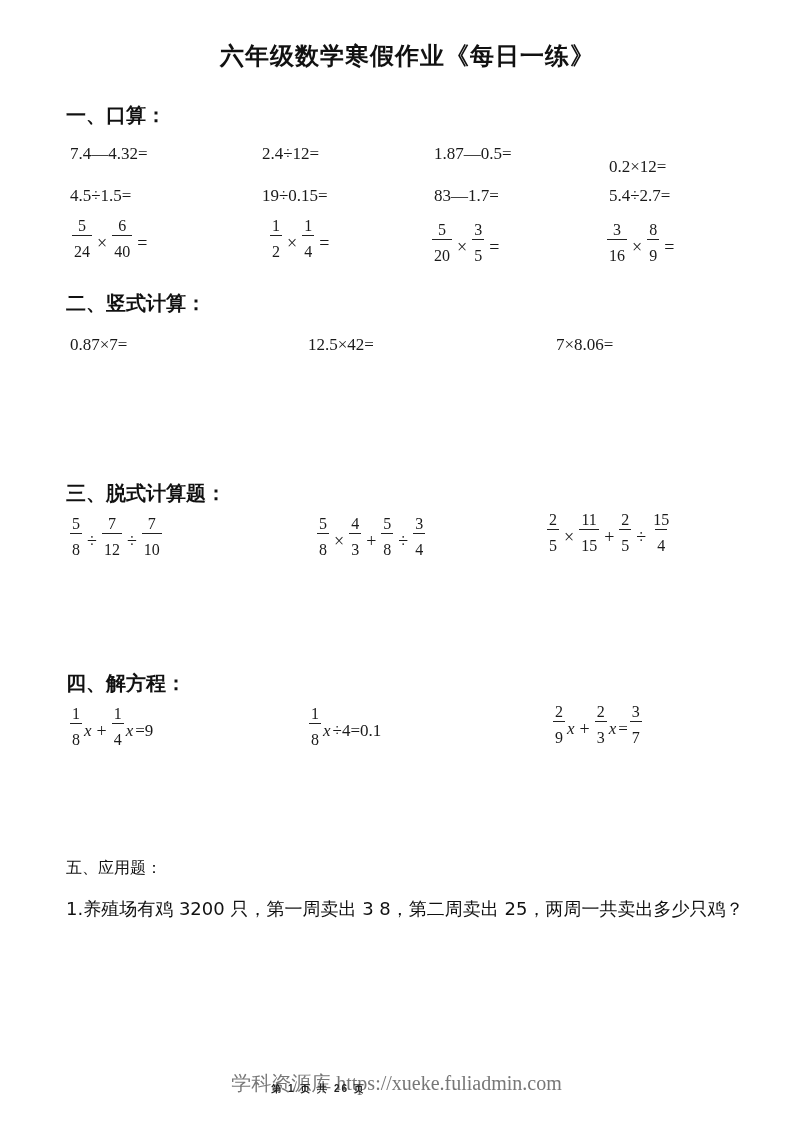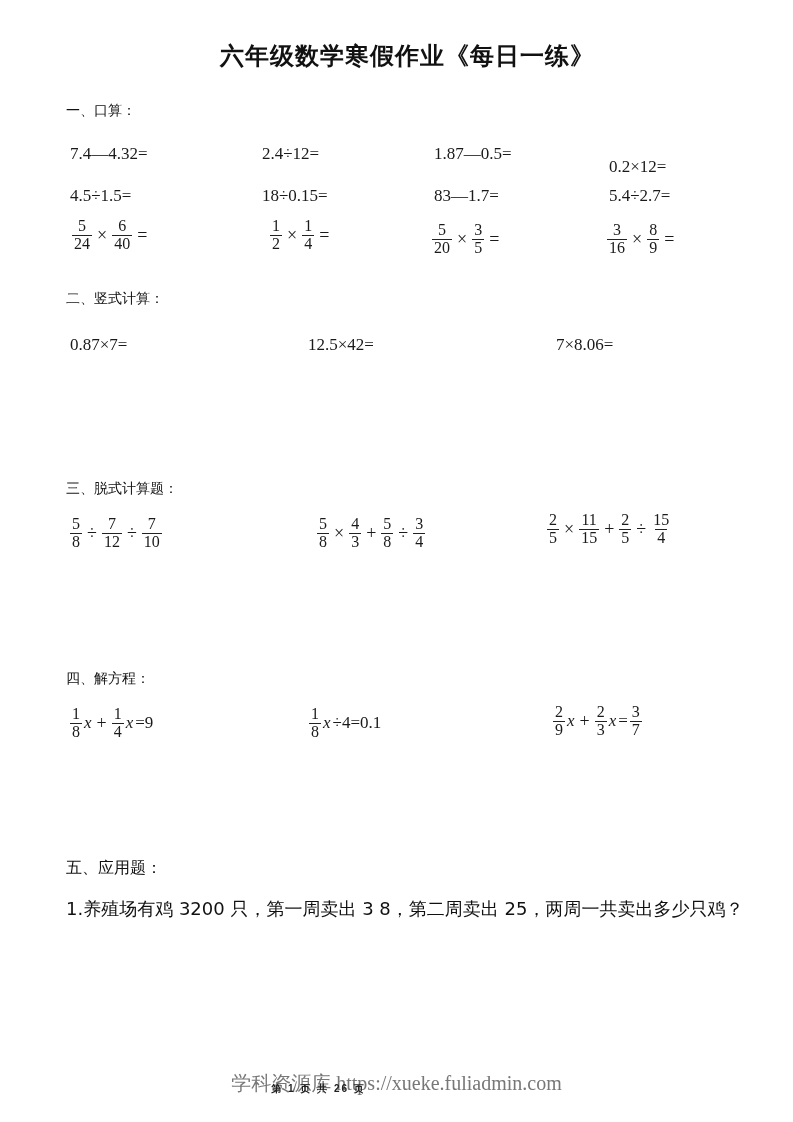--- a/index.html
+++ b/index.html
@@ -5,51 +5,51 @@
   html, body { margin: 0; padding: 0; }
   body {
     width: 793px; height: 1122px; background: #ffffff; position: relative; overflow: hidden;
     font-family: "DejaVu Serif", "Liberation Serif", serif; color: #1a1a1a;
   }
   .title {
     position: absolute; top: 40px; left: 11px; width: 793px; text-align: center;
     font-family: "DejaVu Sans", sans-serif; font-weight: bold; font-size: 24px; letter-spacing: 1px; color: #111;
   }
   .sec-head {
-    position: absolute; left: 66px; font-family: "DejaVu Sans", sans-serif; font-weight: normal; font-size: 14px; color: #111;
+    position: absolute; left: 66px; font-family: "DejaVu Sans", sans-serif; font-weight: bold; font-size: 20px; color: #111;
   }
   .sec-head.normal { font-weight: normal; font-size: 16px; }
   .item {
     position: absolute; font-size: 17px; white-space: nowrap; color: #1a1a1a;
     font-family: "Liberation Serif", "DejaVu Serif", serif;
   }
   .math { position: absolute; display: flex; align-items: center; font-size: 17px; white-space: nowrap;
     font-family: "Liberation Serif", "DejaVu Serif", serif; }
   .frac { display: inline-flex; flex-direction: column; align-items: center; margin: 0 2px; line-height: 1.05; }
   .frac .num { padding: 0 2px; font-size: 16px; }
-  .frac .den { padding: 0 2px; font-size: 16px; border-top: 1.3px solid #222; text-align: center; }
+  .frac .den { padding: 8px 2px; font-size: 16px; border-top: 1.3px solid #222; text-align: center; }
   .op { margin: 0 3px; font-size: 18px; }
   .var { font-style: italic; margin-right: 2px; }
   .problem { position: absolute; left: 66px; width: 700px; font-family: "DejaVu Sans", sans-serif; font-size: 18px; line-height: 48px; color: #111; }
   .footer-watermark { position: absolute; top: 1070px; left: 0; width: 793px; text-align: center; font-family: Liberation Serif, serif; font-size: 20px; color: #777; }
   .footer-page { position: absolute; top: 1082px; left: 0; width: 637px; text-align: center; font-family: Liberation Sans, sans-serif; font-size: 10px; font-weight: bold; color: #222; letter-spacing: 2px; }
 </style>
 </head>
 <body>
 
 <div class="title">六年级数学寒假作业《每日一练》</div>
 
 <div class="sec-head" style="top:102px">一、口算：</div>
 <div class="item" style="top:144px;left:70px">7.4—4.32=</div>
 <div class="item" style="top:144px;left:262px">2.4÷12=</div>
 <div class="item" style="top:144px;left:434px">1.87—0.5=</div>
 <div class="item" style="top:157px;left:609px">0.2×12=</div>
 
 <div class="item" style="top:186px;left:70px">4.5÷1.5=</div>
-<div class="item" style="top:186px;left:262px">18÷0.15=</div>
+<div class="item" style="top:186px;left:262px">19÷0.15=</div>
 <div class="item" style="top:186px;left:434px">83—1.7=</div>
 <div class="item" style="top:186px;left:609px">5.4÷2.7=</div>
 
 <div class="math" style="top:218px;left:70px">
   <span class="frac">
       <span class="num">5</span>
       <span class="den">24</span>
     </span>
   <span class="op">×</span>
   <span class="frac">

